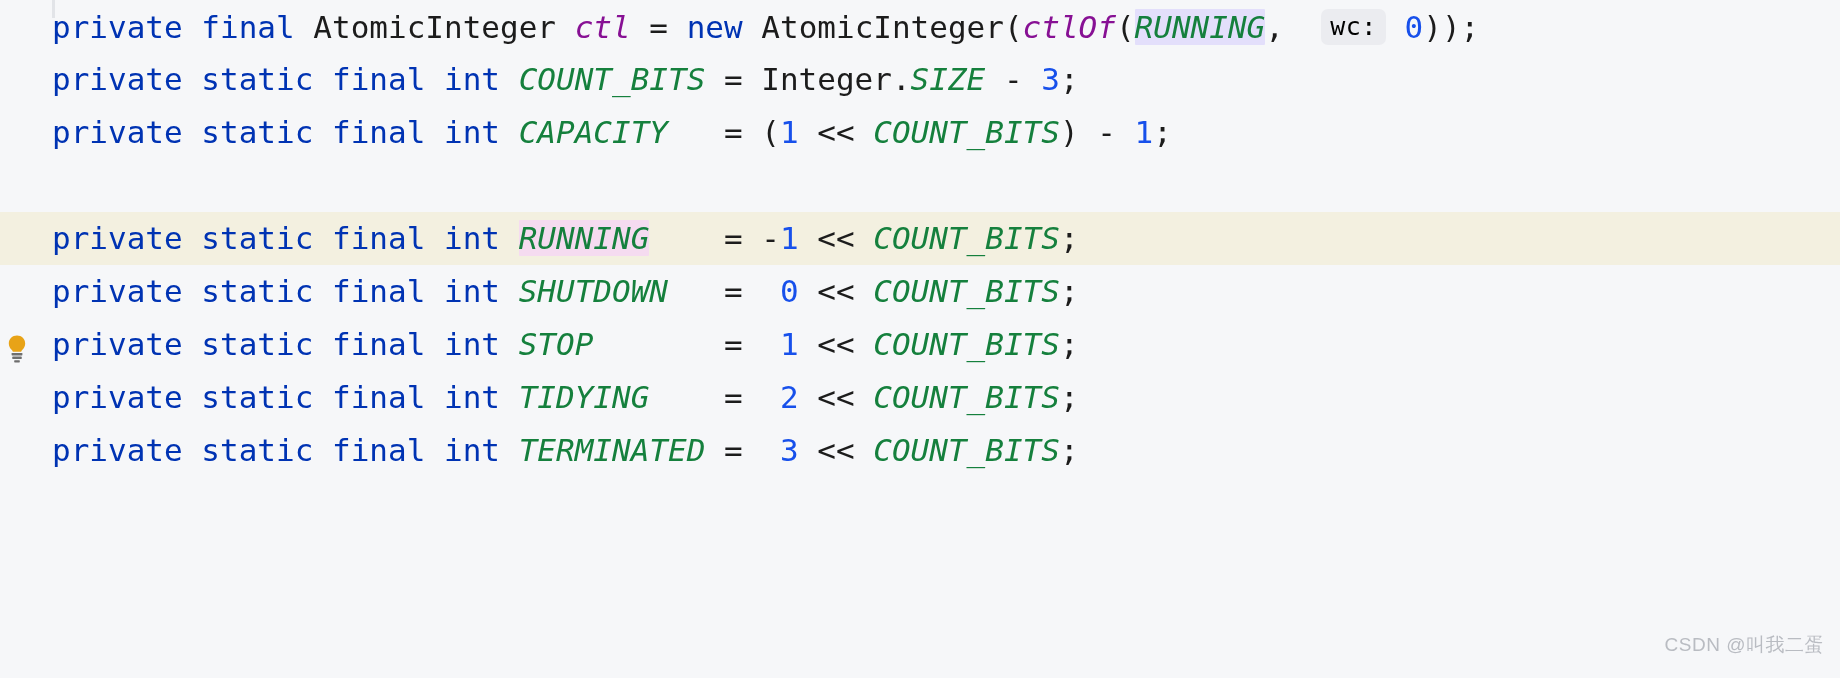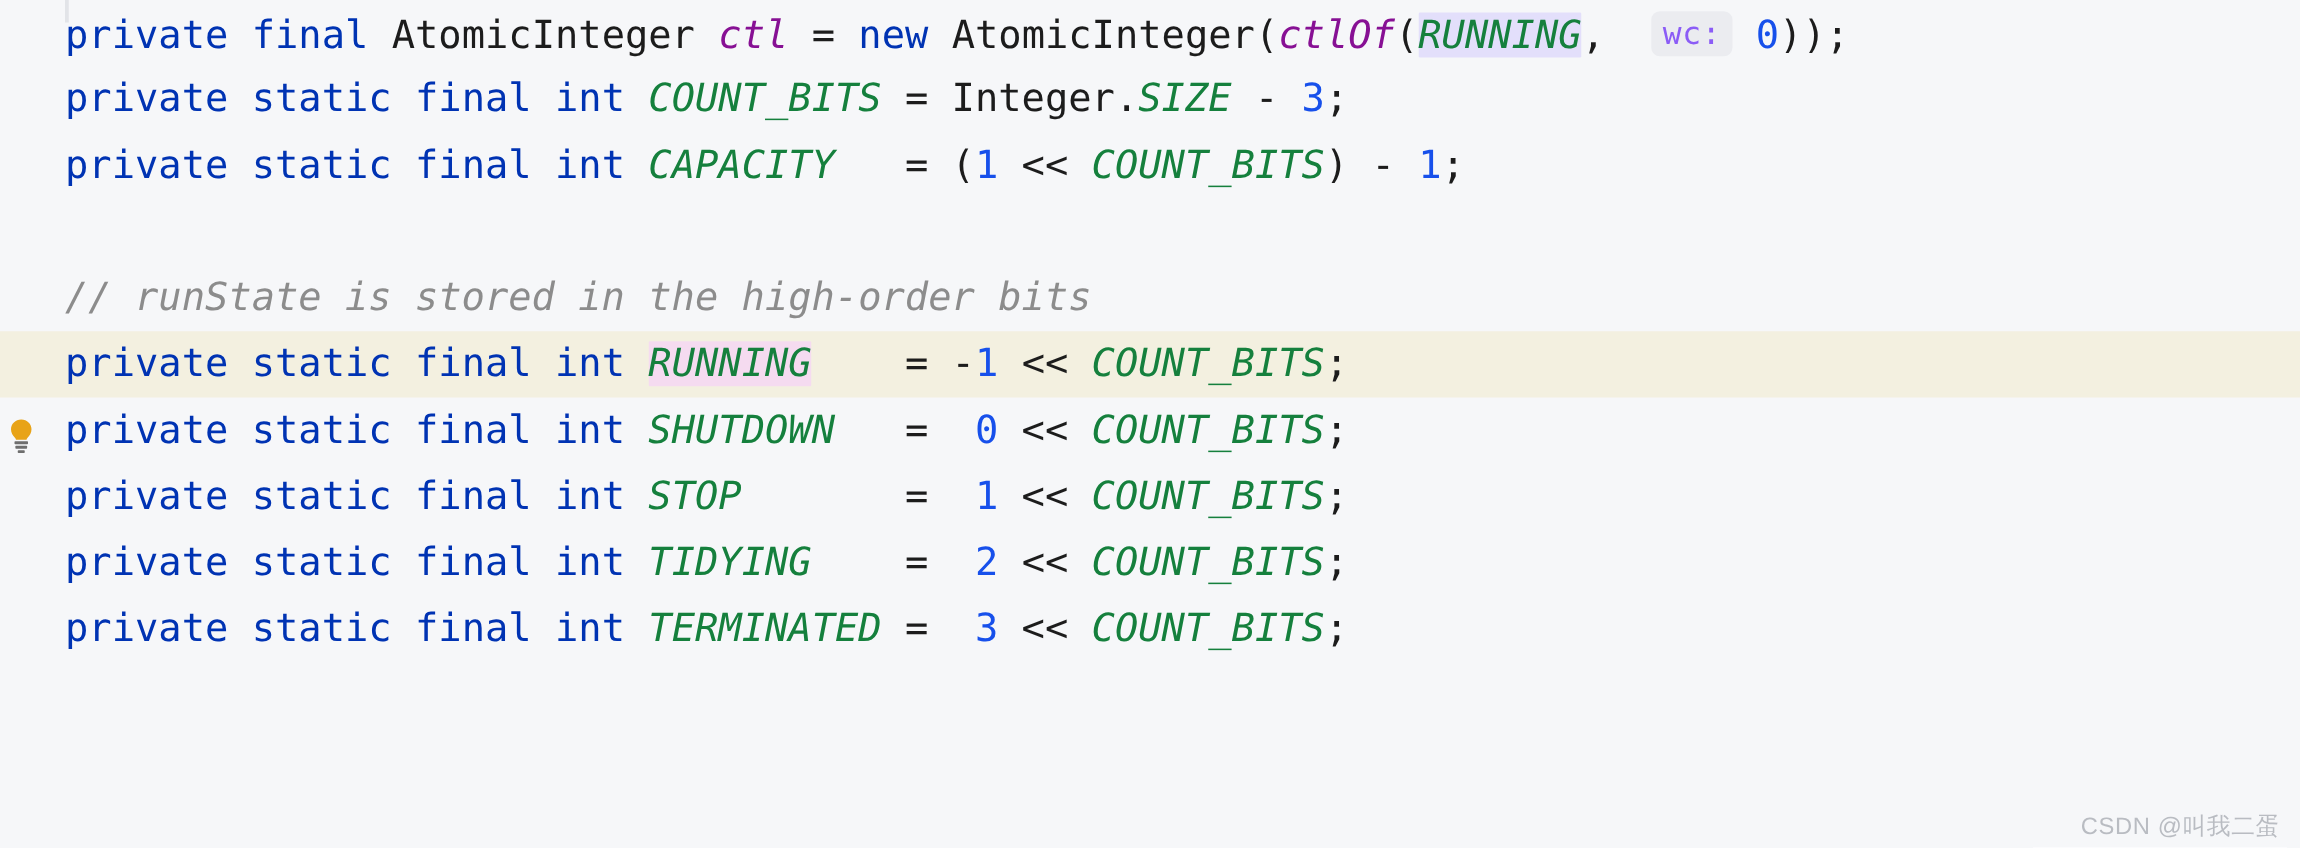--- a/index.html
+++ b/index.html
@@ -90,34 +90,34 @@
   }
   
   .hl-decl {
     background: #f5dbf0;
     border-radius: 1px;
   }
 
   
   .inlay {
     background: #ebecf0;
-    color: #8b5cf6;
+    color: #000000;
     font-size: 25px;
     border-radius: 7px;
     padding: 3px 9px 4px 9px;
     font-style: normal;
     vertical-align: 3px;
     letter-spacing: 0.5px;
   }
 
   
   #watermark {
     position: absolute;
     right: 16px;
-    bottom: 4px;
+    bottom: 20px;
     color: #b9bcc2;
     font-family: "Liberation Sans", "DejaVu Sans", sans-serif;
     font-size: 19px;
     letter-spacing: 0.5px;
     z-index: 9;
     user-select: none;
   }
 </style>
 </head>
 <body>
@@ -135,21 +135,20 @@
       <rect x="8.3" y="22.6" width="9.4" height="2.4" rx="0.6" fill="#6e6e6e"></rect>
       <rect x="10.2" y="26.2" width="5.6" height="2.2" rx="0.6" fill="#6e6e6e"></rect>
     </svg>
   </div>
 
   <div id="code">
       <div class="line"><span class="kw">private</span><span class="plain"> </span><span class="kw">final</span><span class="plain"> </span><span class="plain">AtomicInteger</span><span class="plain"> </span><span class="field">ctl</span><span class="plain"> = </span><span class="kw">new</span><span class="plain"> </span><span class="plain">AtomicInteger(</span><span class="field">ctlOf</span><span class="plain">(</span><span class="static hl-usage">RUNNING</span><span class="plain">,  </span><span class="inlay">wc:</span><span class="plain"> </span><span class="num">0</span><span class="plain">));</span></div>
       <div class="line"><span class="kw">private</span><span class="plain"> </span><span class="kw">static</span><span class="plain"> </span><span class="kw">final</span><span class="plain"> </span><span class="kw">int</span><span class="plain"> </span><span class="static">COUNT_BITS</span><span class="plain"> = </span><span class="plain">Integer.</span><span class="static">SIZE</span><span class="plain"> - </span><span class="num">3</span><span class="plain">;</span></div>
       <div class="line"><span class="kw">private</span><span class="plain"> </span><span class="kw">static</span><span class="plain"> </span><span class="kw">final</span><span class="plain"> </span><span class="kw">int</span><span class="plain"> </span><span class="static">CAPACITY</span><span class="plain">   = (</span><span class="num">1</span><span class="plain"> &lt;&lt; </span><span class="static">COUNT_BITS</span><span class="plain">) - </span><span class="num">1</span><span class="plain">;</span></div>
       <div class="line blank">&nbsp;</div>
-      <div class="line"><span class="comment">// runState is stored in the high-order bits</span></div>
       <div class="line caret-line"><span class="kw">private</span><span class="plain"> </span><span class="kw">static</span><span class="plain"> </span><span class="kw">final</span><span class="plain"> </span><span class="kw">int</span><span class="plain"> </span><span class="static hl-decl">RUNNING</span><span class="plain">    = -</span><span class="num">1</span><span class="plain"> &lt;&lt; </span><span class="static">COUNT_BITS</span><span class="plain">;</span></div>
       <div class="line"><span class="kw">private</span><span class="plain"> </span><span class="kw">static</span><span class="plain"> </span><span class="kw">final</span><span class="plain"> </span><span class="kw">int</span><span class="plain"> </span><span class="static">SHUTDOWN</span><span class="plain">   =  </span><span class="num">0</span><span class="plain"> &lt;&lt; </span><span class="static">COUNT_BITS</span><span class="plain">;</span></div>
       <div class="line"><span class="kw">private</span><span class="plain"> </span><span class="kw">static</span><span class="plain"> </span><span class="kw">final</span><span class="plain"> </span><span class="kw">int</span><span class="plain"> </span><span class="static">STOP</span><span class="plain">       =  </span><span class="num">1</span><span class="plain"> &lt;&lt; </span><span class="static">COUNT_BITS</span><span class="plain">;</span></div>
       <div class="line"><span class="kw">private</span><span class="plain"> </span><span class="kw">static</span><span class="plain"> </span><span class="kw">final</span><span class="plain"> </span><span class="kw">int</span><span class="plain"> </span><span class="static">TIDYING</span><span class="plain">    =  </span><span class="num">2</span><span class="plain"> &lt;&lt; </span><span class="static">COUNT_BITS</span><span class="plain">;</span></div>
       <div class="line"><span class="kw">private</span><span class="plain"> </span><span class="kw">static</span><span class="plain"> </span><span class="kw">final</span><span class="plain"> </span><span class="kw">int</span><span class="plain"> </span><span class="static">TERMINATED</span><span class="plain"> =  </span><span class="num">3</span><span class="plain"> &lt;&lt; </span><span class="static">COUNT_BITS</span><span class="plain">;</span></div>
     </div>
 
   <div id="watermark">CSDN @叫我二蛋</div>
 
 </div>

